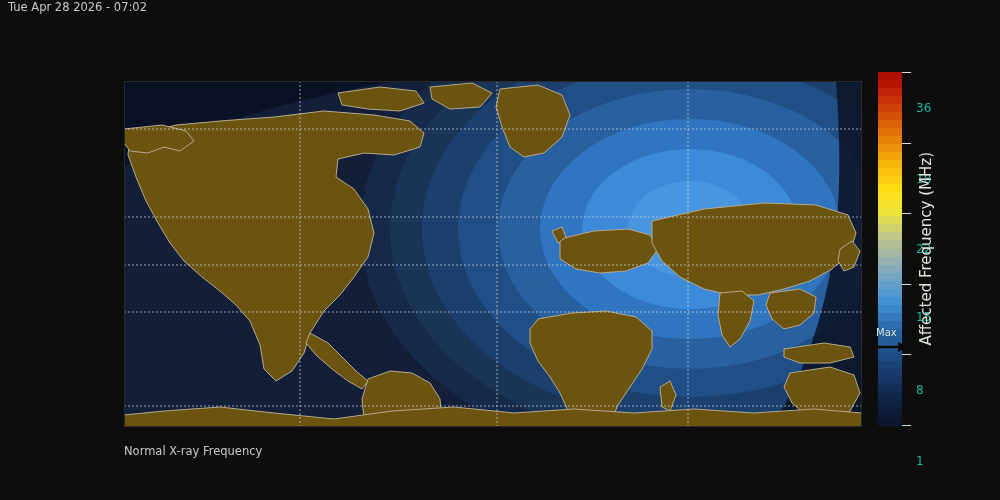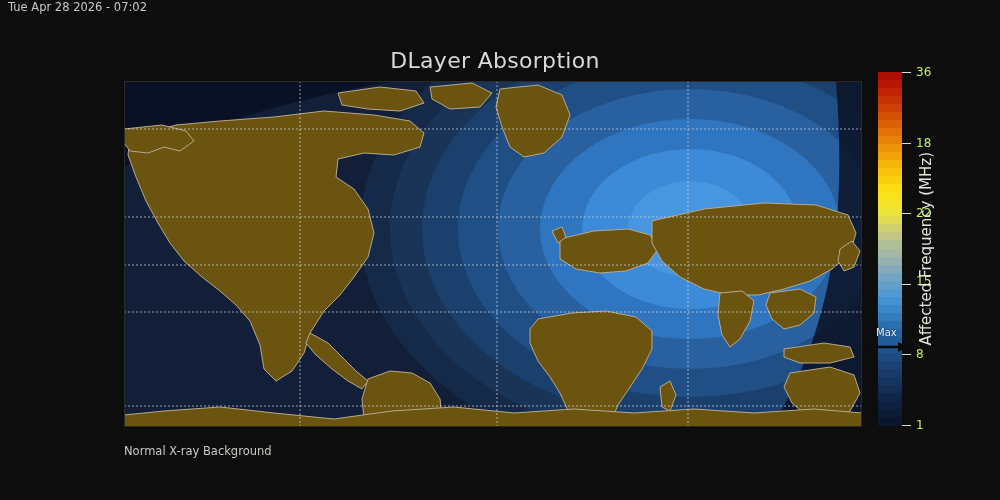--- a/index.html
+++ b/index.html
@@ -36,22 +36,22 @@
     position:absolute;left:10px;top:478px;font-size:11.5px;
     font-style:italic;color:#c2c2bc;
   }
 
   
   .cbar{position:absolute;left:878px;top:72px;width:24px;height:353px;}
   .cbar-canvas{position:absolute;inset:0;}
   .cbar-band{position:absolute;left:0;width:24px;}
   .cb-ticks{position:absolute;left:902px;top:72px;width:60px;height:353px;}
   .cb-tick{position:absolute;left:0;width:9px;height:1px;background:#d5dcd0;}
-  .cb-lab{position:absolute;left:14px;font-size:12px;color:#bef264;
-          transform:translateY(-50%);line-height:1;}
+  .cb-lab{position:absolute;left:14px;font-size:12px;color:#14b8a6;
+          transform:translateY(-50%);line-height:1;margin-top:36px;}
   .cb-title{
     position:absolute;left:916px;top:72px;height:353px;width:20px;
     display:flex;align-items:center;justify-content:center;
   }
   .cb-title span{
     writing-mode:vertical-rl;transform:rotate(180deg);
     font-size:15px;color:#dfe6da;white-space:nowrap;
   }
 
   
@@ -60,21 +60,20 @@
     position:absolute;left:8px;top:0px;font-size:10px;color:#e6eef6;
     line-height:1;text-shadow:0 0 2px #00000099;
   }
   .maxmark .arw{position:absolute;left:0px;top:12px;}
 </style>
 </head>
 <body>
 
 <div id="root">
 
-  <div class="title">DLayer Absorption</div>
 
   <div class="map">
     <svg viewBox="0 0 738 346" preserveAspectRatio="none">
       <defs>
         <clipPath id="mapclip">
             <rect x="0" y="0" width="738" height="346"></rect>
           </clipPath>
         <radialGradient id="absorb" cx="0.77" cy="0.42" r="0.62">
           <stop offset="0.00" stop-color="#4f9ceb"></stop>
           <stop offset="0.18" stop-color="#4f9ceb"></stop>
@@ -169,21 +168,21 @@
           <line x1="0" y1="325" x2="738" y2="325" class="gridline"></line>
           <line x1="176" y1="0" x2="176" y2="346" class="gridline"></line>
           <line x1="373" y1="0" x2="373" y2="346" class="gridline"></line>
           <line x1="564" y1="0" x2="564" y2="346" class="gridline"></line>
         </g>
       </g>
       <rect x="0.5" y="0.5" width="737" height="345" fill="none" stroke="#2a2a2a" stroke-width="1"></rect>
     </svg>
   </div>
 
-  <div class="cap cap-l2">Normal X-ray Background</div>
+  <div class="cap cap-l2">Normal X-ray Frequency</div>
   <div class="cap-date">Tue Apr 28 2026 - 07:02</div>
 
   <div class="cbar">
     <div class="cbar-canvas" id="cbar-canvas">
         <div class="cbar-band" style="top: 0px; height: 8.62273px; background: rgb(173, 15, 5);"></div>
         <div class="cbar-band" style="top: 8.02273px; height: 8.62273px; background: rgb(183, 22, 6);"></div>
         <div class="cbar-band" style="top: 16.0455px; height: 8.62273px; background: rgb(192, 35, 6);"></div>
         <div class="cbar-band" style="top: 24.0682px; height: 8.62273px; background: rgb(199, 49, 6);"></div>
         <div class="cbar-band" style="top: 32.0909px; height: 8.62273px; background: rgb(207, 64, 6);"></div>
         <div class="cbar-band" style="top: 40.1136px; height: 8.62273px; background: rgb(213, 80, 7);"></div>

